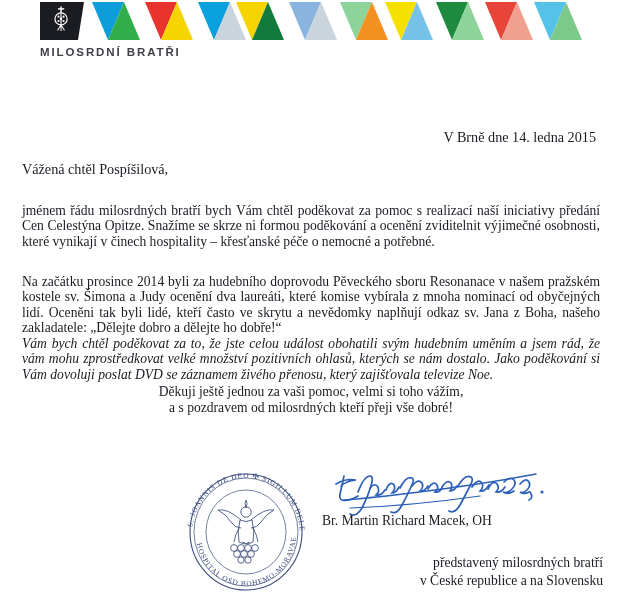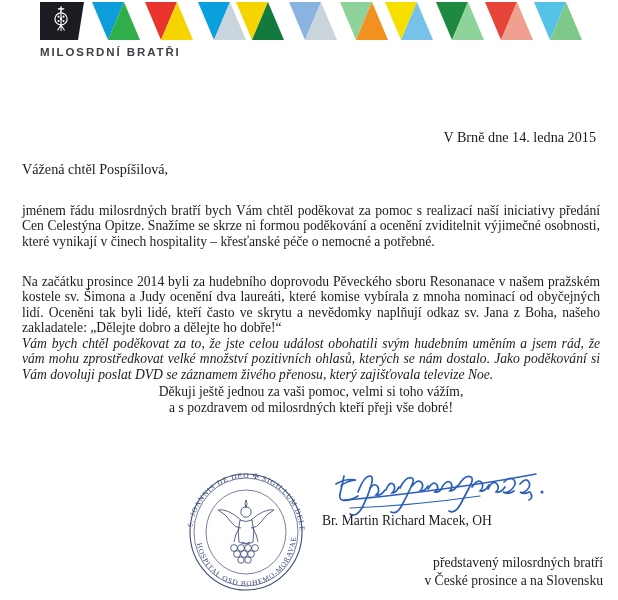--- a/index.html
+++ b/index.html
@@ -263,15 +263,15 @@
       <path d="M14 30 q50 -4 120 -14 q40 -6 72 -12" stroke-width="1.5"></path>
       <path d="M20 38 q60 -2 130 -12" stroke-width="1.2"></path>
     </g>
     <circle cx="212" cy="22" r="1.6" fill="#2b5fb8"></circle>
   </svg>
 
   <div id="signer-name">Br. Martin Richard Macek, OH</div>
 
   <div id="signer-title">
     <div>představený milosrdných bratří</div>
-    <div>v České prosince a na Slovensku</div>
+    <div>v České republice a na Slovensku</div>
   </div>
 </div>
 
 </body></html>

